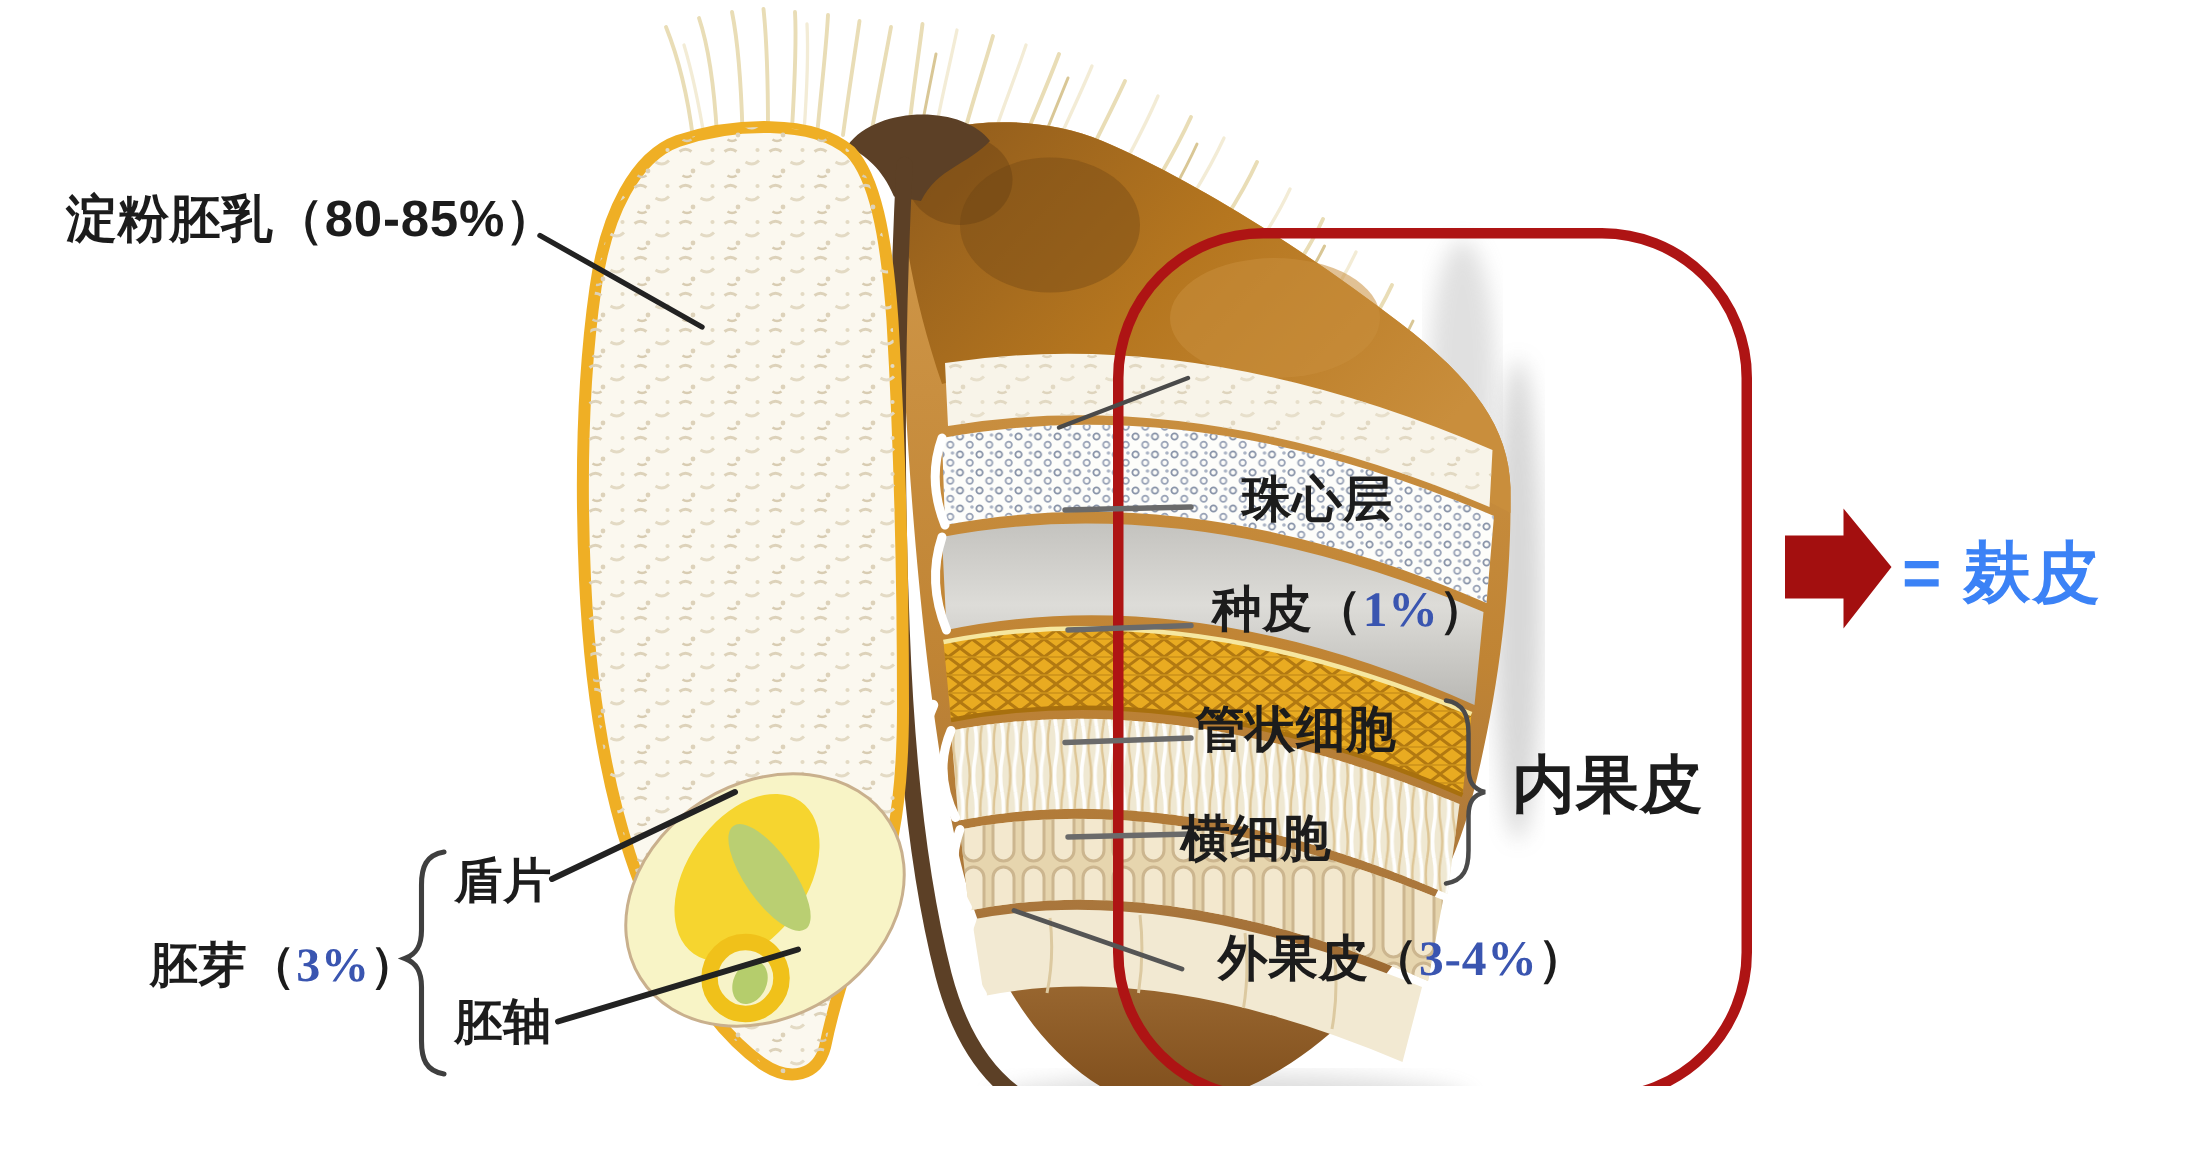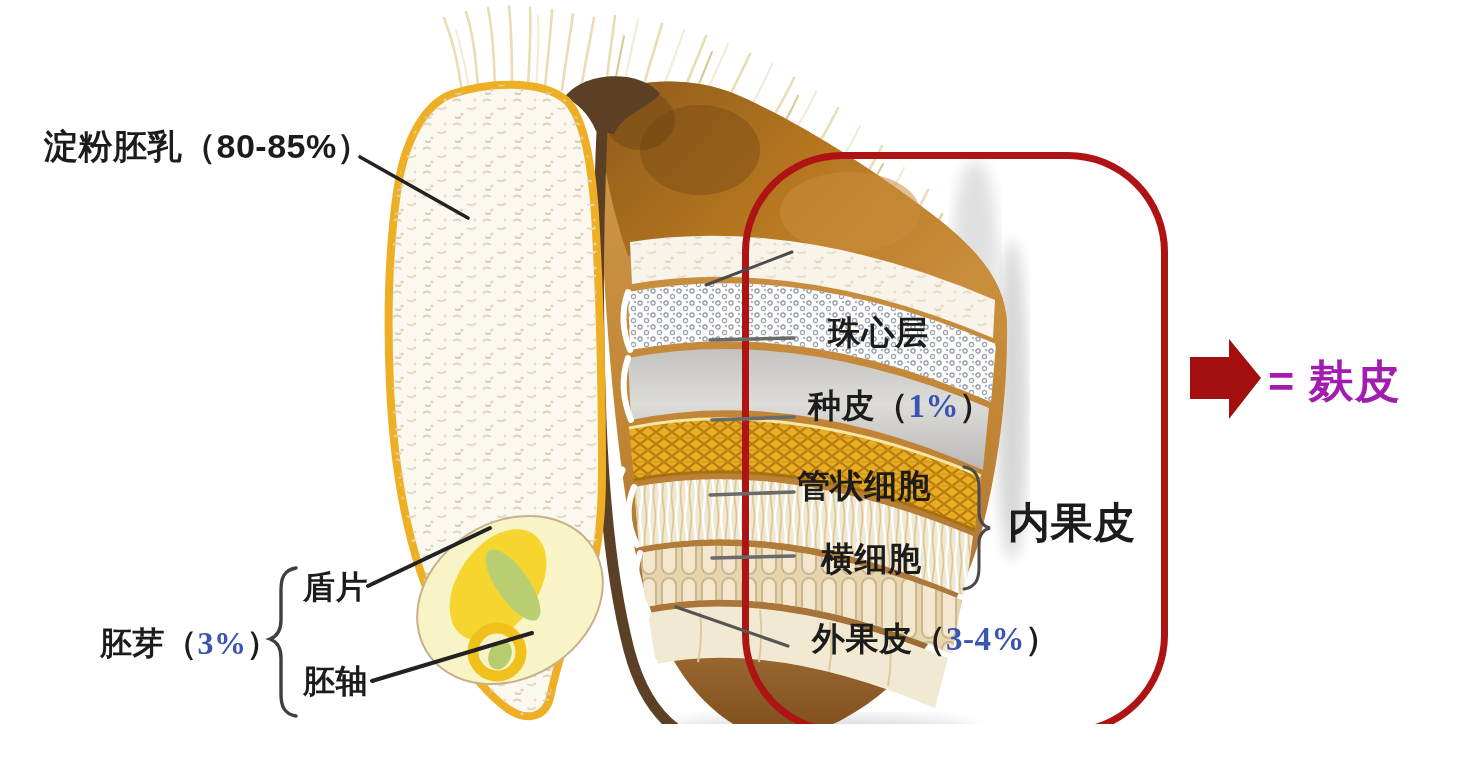--- a/index.html
+++ b/index.html
@@ -11,21 +11,21 @@
     position:absolute;color:#1c1c1c;font-weight:bold;font-size:33px;
     line-height:1.08;white-space:nowrap;letter-spacing:0.5px;z-index:40;
   }
   .lbl .pct{font-family:"Liberation Serif","DejaVu Serif",serif;color:#3a55b0;font-weight:bold;}
   .redbox{
     position:absolute;left:742px;top:152px;width:412px;height:569px;
     border:7px solid #ae1414;border-radius:100px;z-index:20;background:transparent;
   }
   .bran{
     position:absolute;left:1268px;top:352px;font-size:45px;font-weight:bold;
-    color:#a21caf;white-space:nowrap;z-index:40;letter-spacing:1px;
+    color:#3b82f6;white-space:nowrap;z-index:40;letter-spacing:1px;
   }
   svg{display:block;}
   #grain{position:absolute;left:370px;top:0;z-index:10;}
   #overlay{position:absolute;left:0;top:0;z-index:30;pointer-events:none;}
 </style>
 </head>
 <body>
 
 <div class="canvas">
 
@@ -249,21 +249,21 @@
 
 
   <div class="lbl" style="left:828px;top:315px;">珠心层</div>
 
   <div class="lbl" style="left:808px;top:388px;">
     <span>种皮（</span><span class="pct">1%</span><span>）</span>
   </div>
 
   <div class="lbl" style="left:797px;top:468px;">管状细胞</div>
 
-  <div class="lbl" style="left:785px;top:541px;padding-left:36px;">横细胞</div>
+  <div class="lbl" style="left:751px;top:541px;padding-left:36px;">横细胞</div>
 
   <div class="lbl" style="left:1008px;top:500px;font-size:42px;">内果皮</div>
 
   <div class="lbl" style="left:812px;top:621px;">
     <span>外果皮（</span><span class="pct">3-4%</span><span>）</span>
   </div>
 
   <div class="lbl" style="left:100px;top:626px;font-size:32px;text-align:center;">
     <span>胚芽（</span><span class="pct">3%</span><span>）</span>
   </div>

